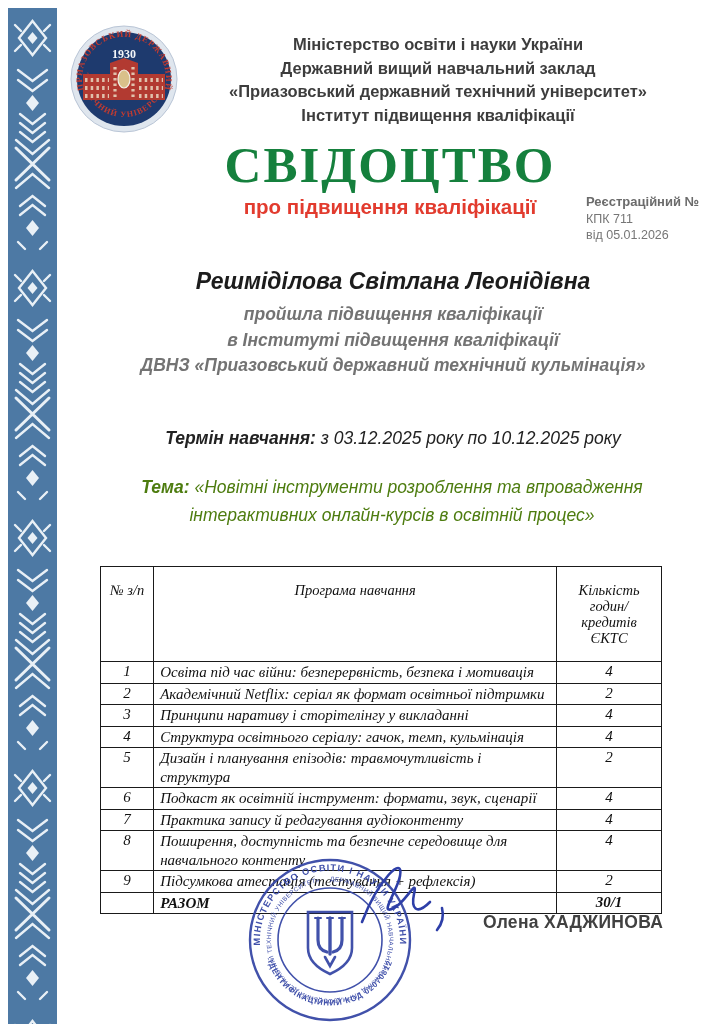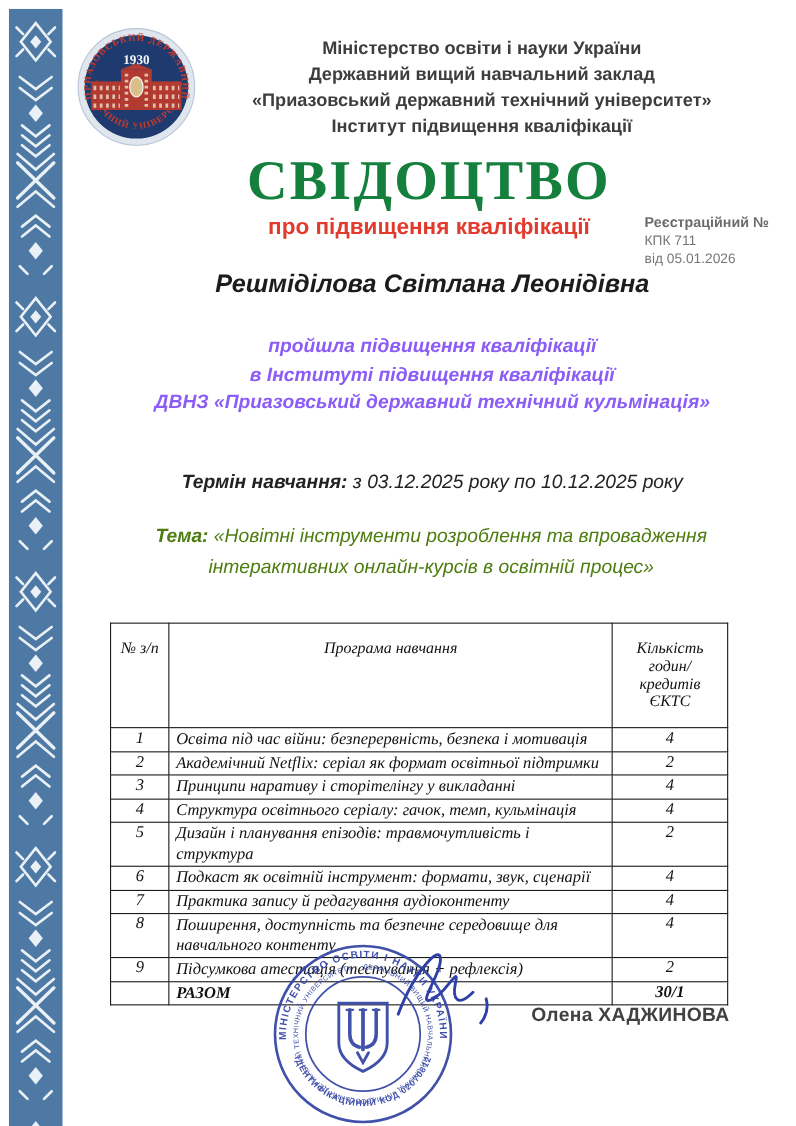--- a/index.html
+++ b/index.html
@@ -8,24 +8,24 @@
   .band{position:absolute;left:8px;top:8px;width:49px;height:1016px;}
   .logo{position:absolute;left:70px;top:25px;width:108px;height:108px;}
   .ministry{position:absolute;left:168px;top:33px;width:540px;text-align:center;
             font-size:16.5px;line-height:23.5px;font-weight:600;color:#3d3d3d;}
   .titleblock{position:absolute;left:90px;top:140px;width:600px;text-align:center;}
   .cert-title{font-family:Liberation Serif, serif;font-weight:bold;font-size:51px;
               letter-spacing:2px;color:#15803d;line-height:1.0;}
   .cert-subtitle{margin-top:4px;font-size:20.5px;font-weight:600;color:#e23b2e;}
   .regblock{position:absolute;left:586px;top:194px;color:#767676;font-size:12.5px;line-height:16.5px;}
   .regblock .reg-label{font-weight:bold;font-size:13px;color:#6b6b6b;}
-  .recipient{position:absolute;left:62px;top:244px;width:662px;text-align:center;
+  .recipient{position:absolute;left:62px;top:268px;width:662px;text-align:center;
              font-size:23px;font-weight:bold;font-style:italic;color:#1c1c1c;}
   .statement{position:absolute;left:62px;top:302px;width:662px;text-align:center;
-             font-size:17.5px;font-weight:bold;font-style:italic;color:#8b5cf6;line-height:25.5px;}
+             font-size:17.5px;font-weight:bold;font-style:italic;color:#737373;line-height:25.5px;}
   .termline{position:absolute;left:62px;top:428px;width:662px;text-align:center;
             font-size:17.5px;font-style:italic;color:#222;}
   .termline b{font-weight:bold;}
   .topicblock{position:absolute;left:92px;top:474px;width:600px;text-align:center;
               font-size:17.5px;font-style:italic;color:#4d7c0f;line-height:27.5px;}
   .topicblock b{font-weight:bold;}
   table.program{position:absolute;left:100px;top:566px;width:562px;border-collapse:collapse;
                 font-family:"Liberation Serif",serif;font-style:italic;font-size:15px;color:#111;}
   table.program th,table.program td{border:1px solid #1a1a1a;padding:1px 6px;vertical-align:top;}
   table.program th{font-weight:normal;font-size:14.5px;text-align:center;padding:15px 4px;line-height:16px;}

